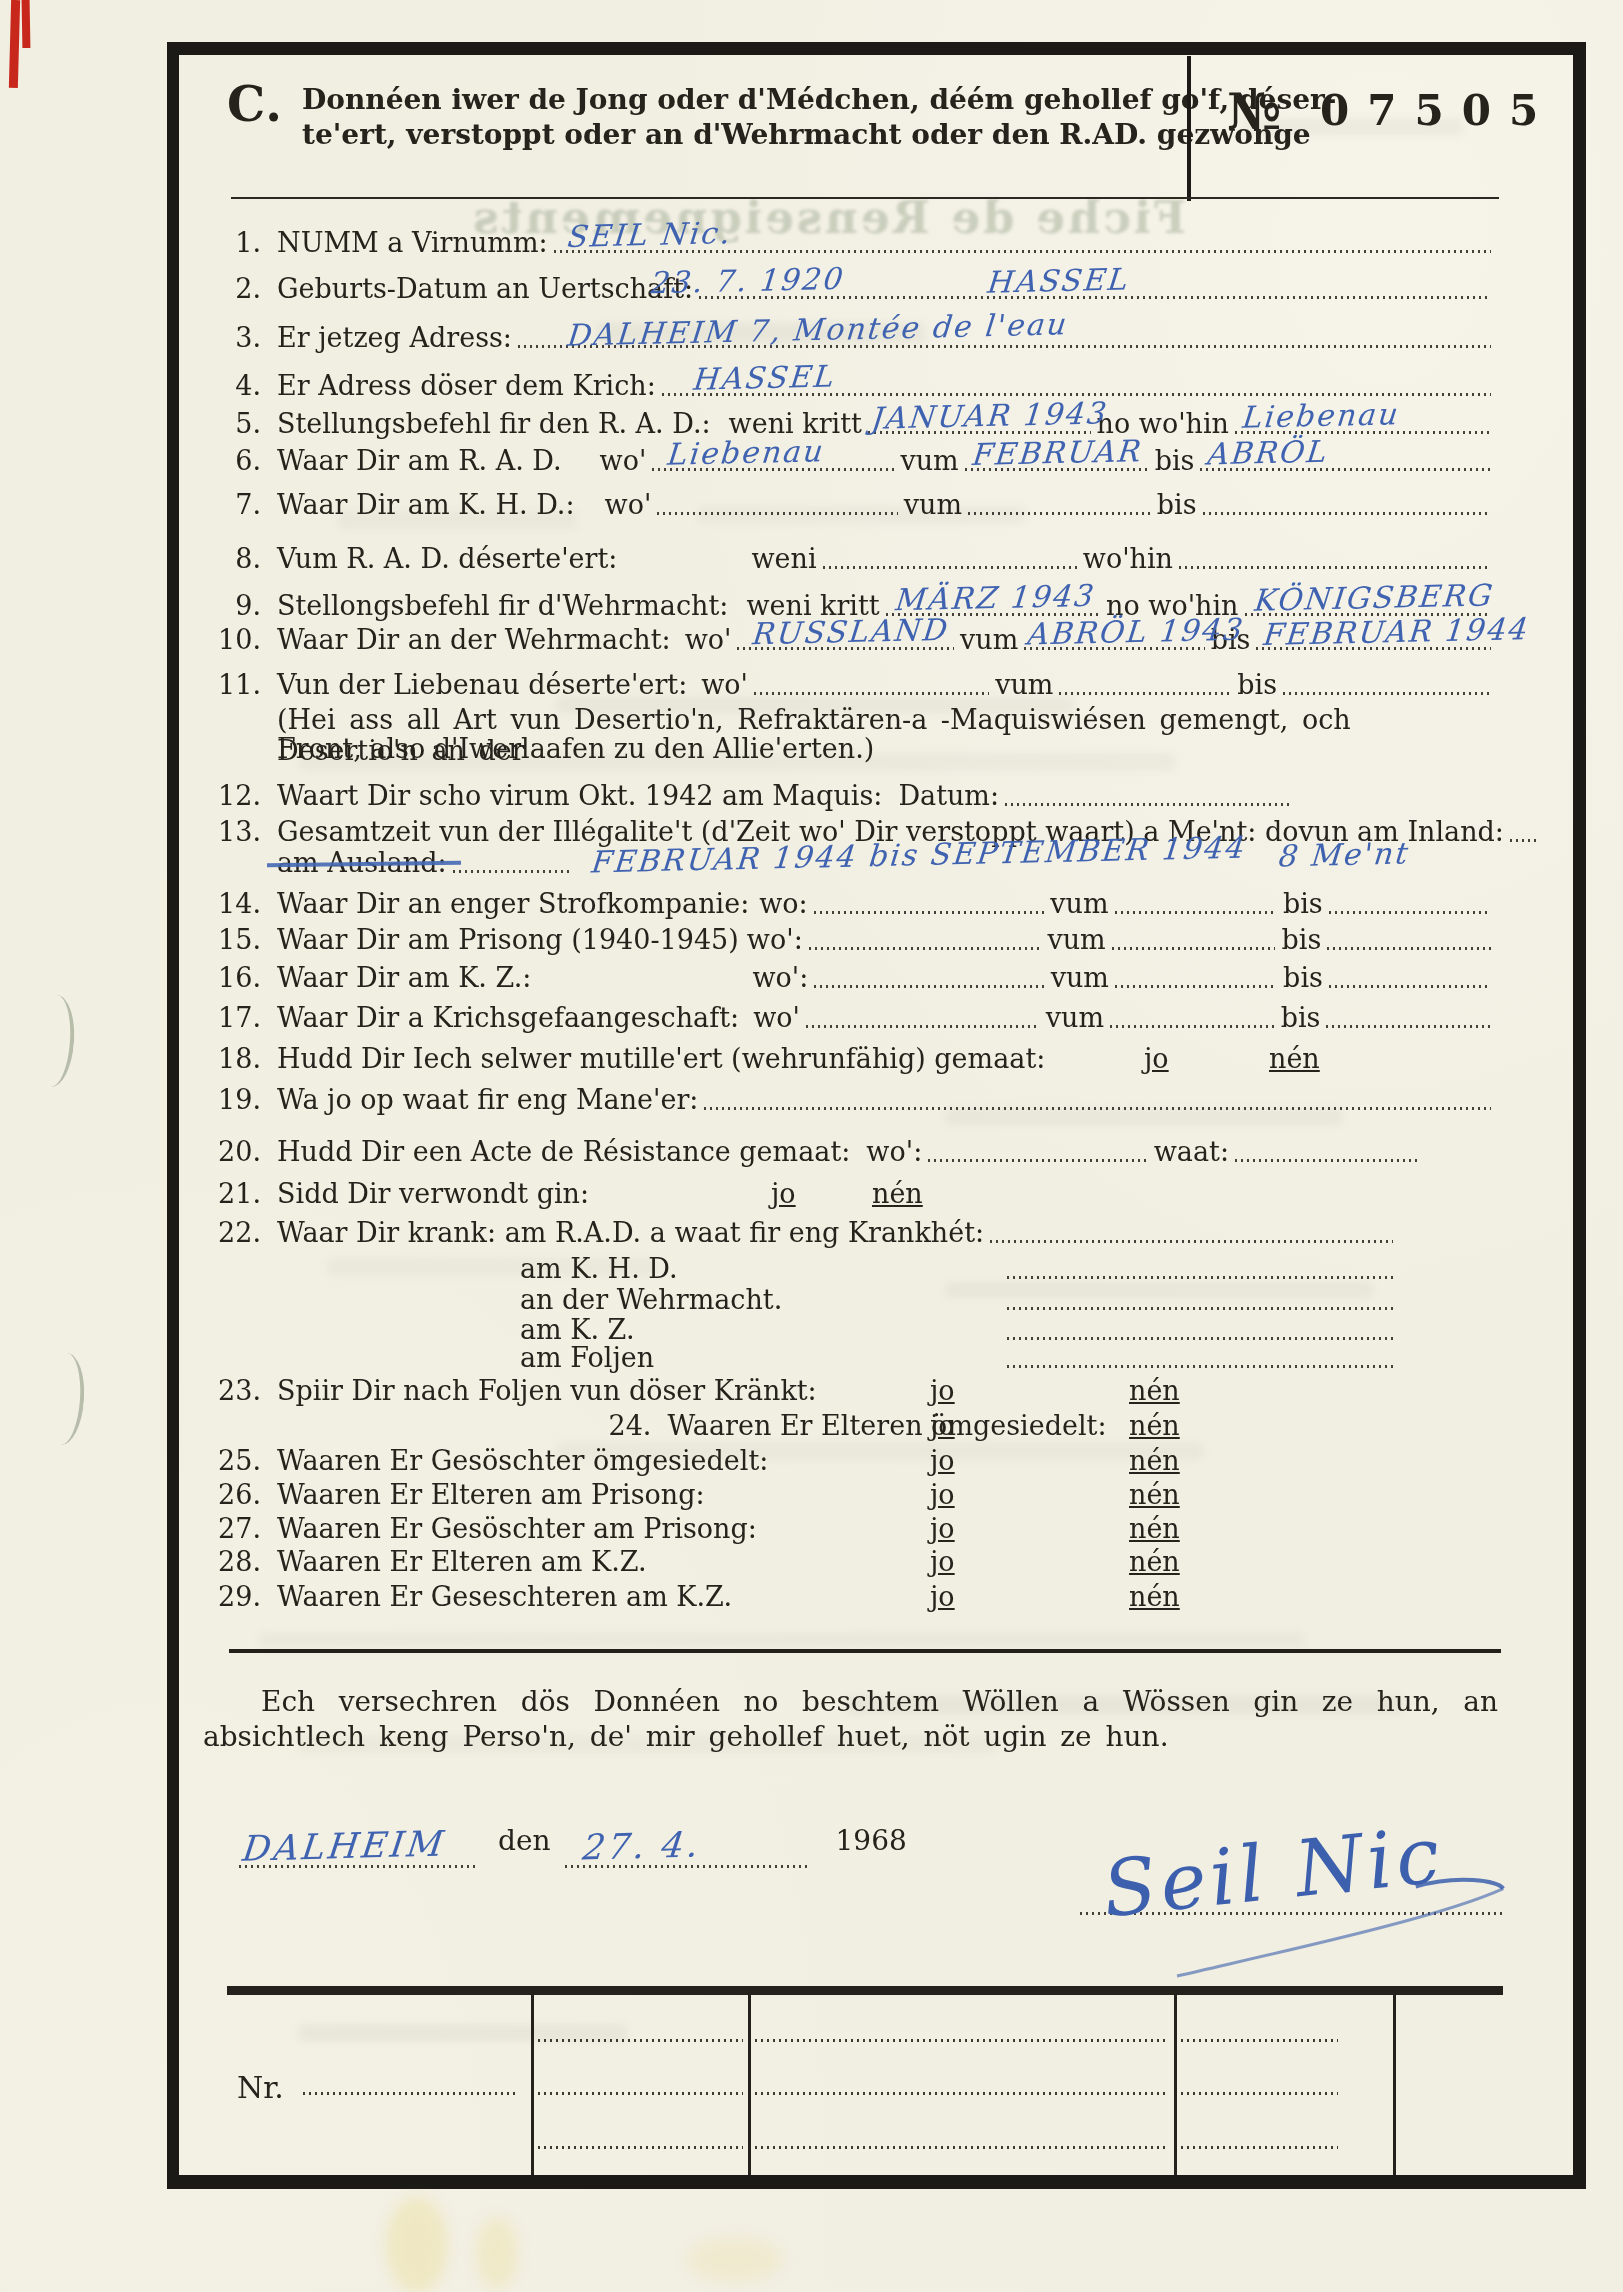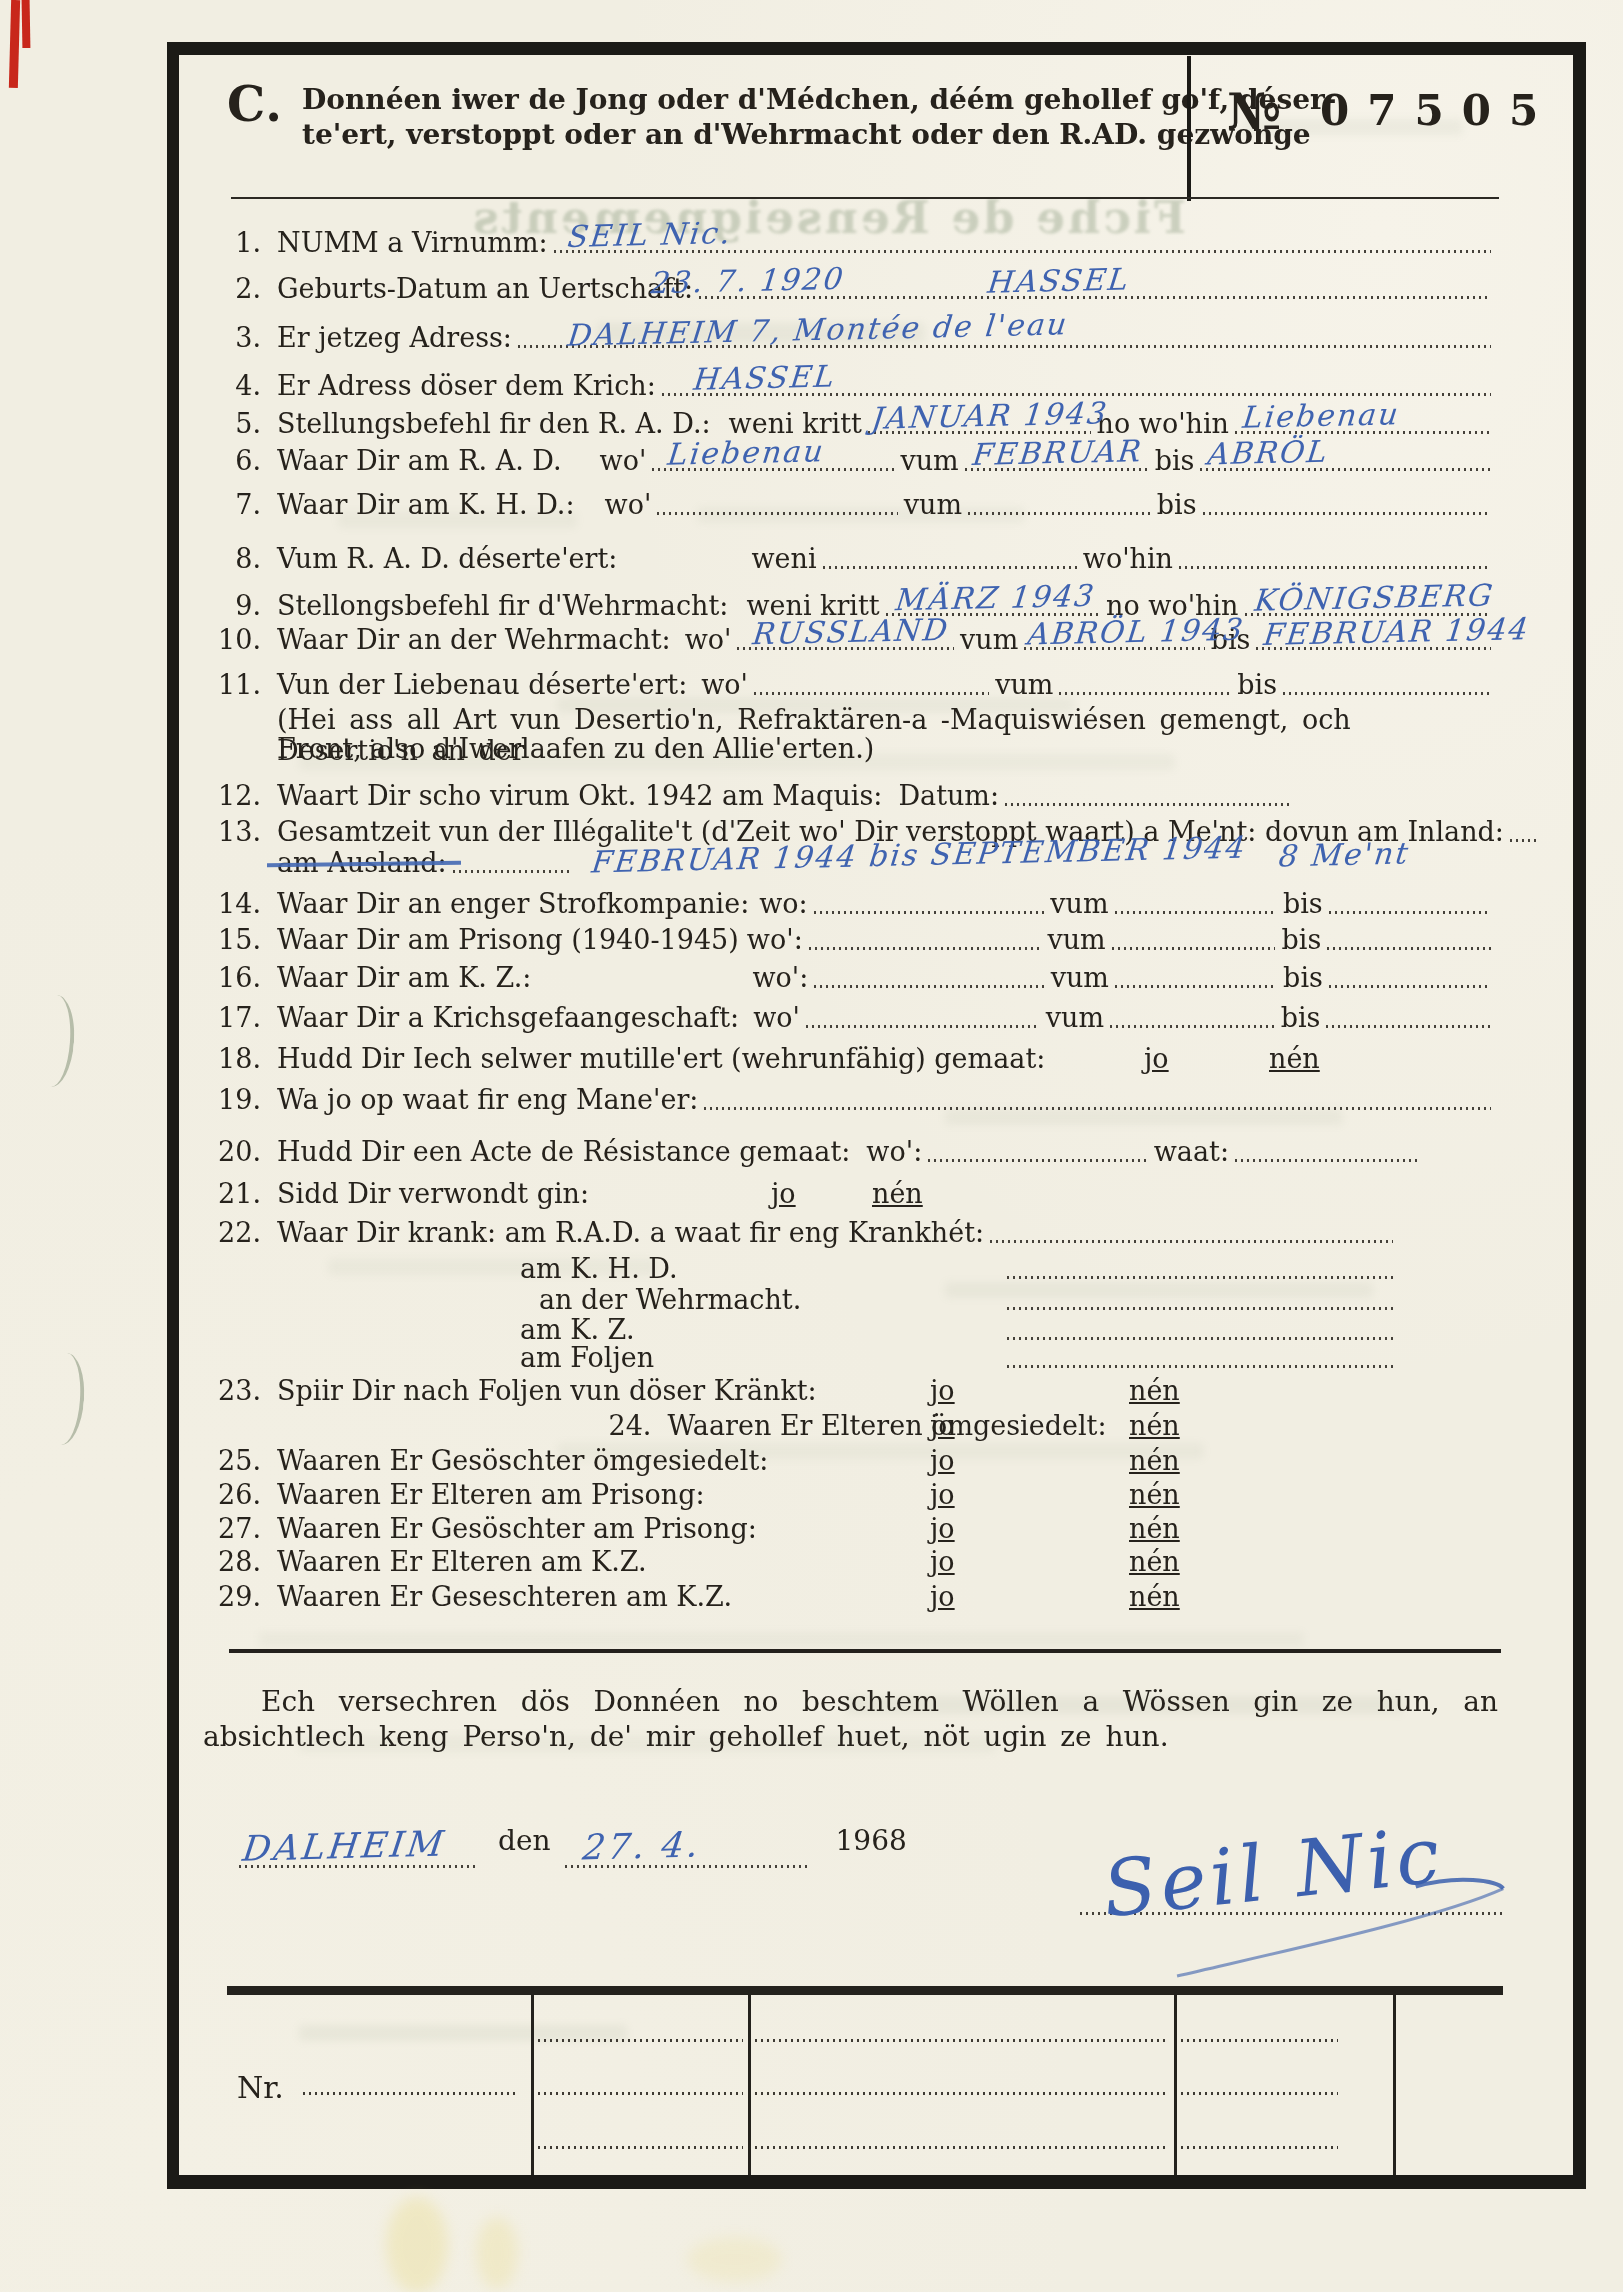--- a/index.html
+++ b/index.html
@@ -332,21 +332,21 @@
     <span class="num">22.</span>
     <span class="lbl">Waar Dir krank: am R.A.D. a waat fir eng Krankhét:</span>
     <span class="dots" style="flex:1;margin-right:104px;"></span>
   </div>
   <div class="line" style="top:1253px;">
     <span class="num"></span>
     <span class="lbl" style="margin-left:243px;">am K. H. D.</span>
     <span style="flex:1;"></span>
     <span class="dots" style="flex:none;width:386px;margin-right:104px;"></span>
   </div>
-  <div class="line" style="top:1284px;gap:19px;">
+  <div class="line" style="top:1284px;">
     <span class="num"></span>
     <span class="lbl" style="margin-left:243px;">an der Wehrmacht.</span>
     <span style="flex:1;"></span>
     <span class="dots" style="flex:none;width:386px;margin-right:104px;"></span>
   </div>
   <div class="line" style="top:1314px;">
     <span class="num"></span>
     <span class="lbl" style="margin-left:243px;">am K. Z.</span>
     <span style="flex:1;"></span>
     <span class="dots" style="flex:none;width:386px;margin-right:104px;"></span>

